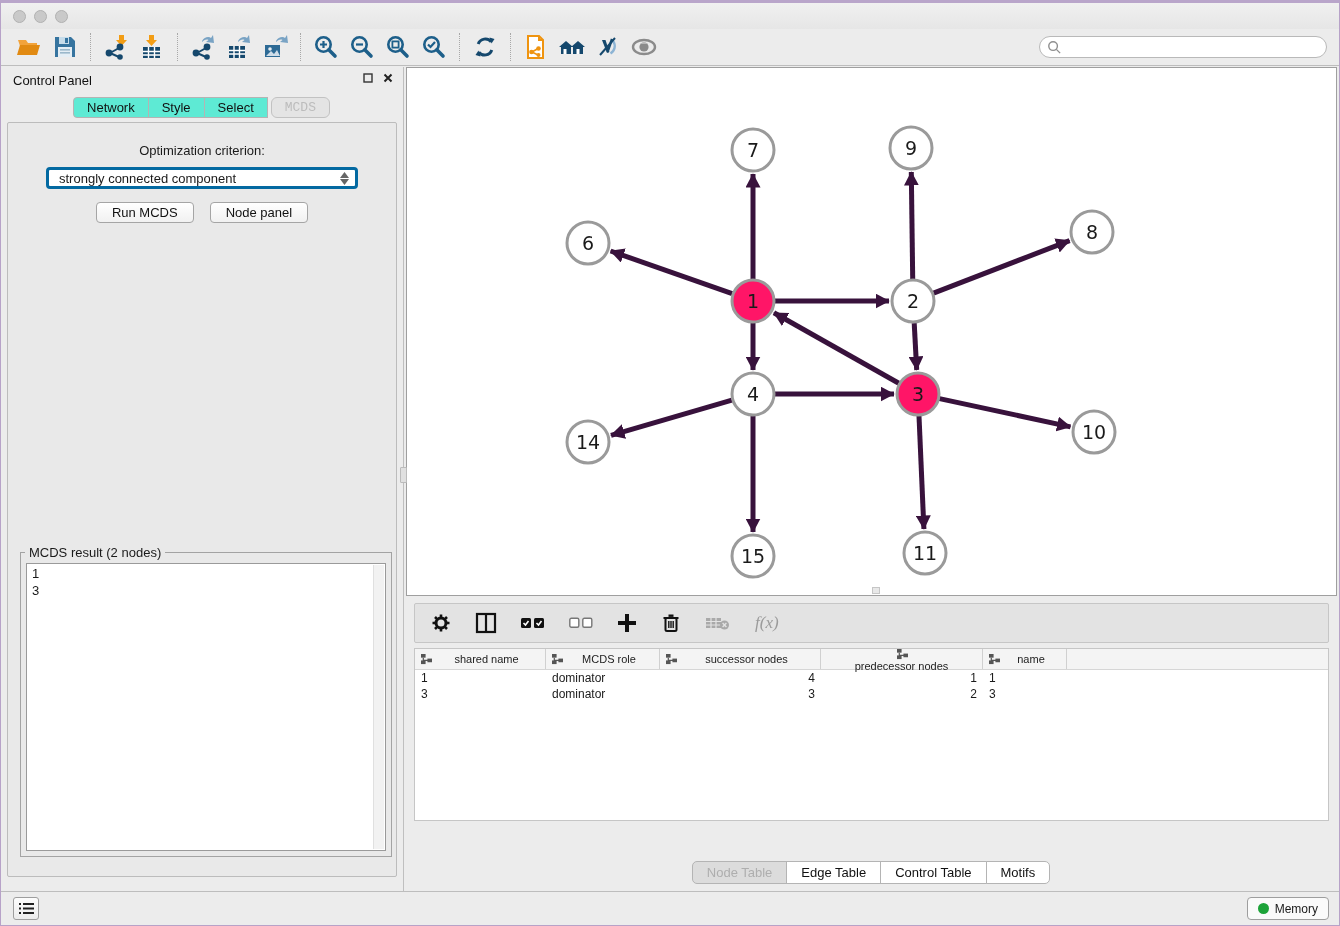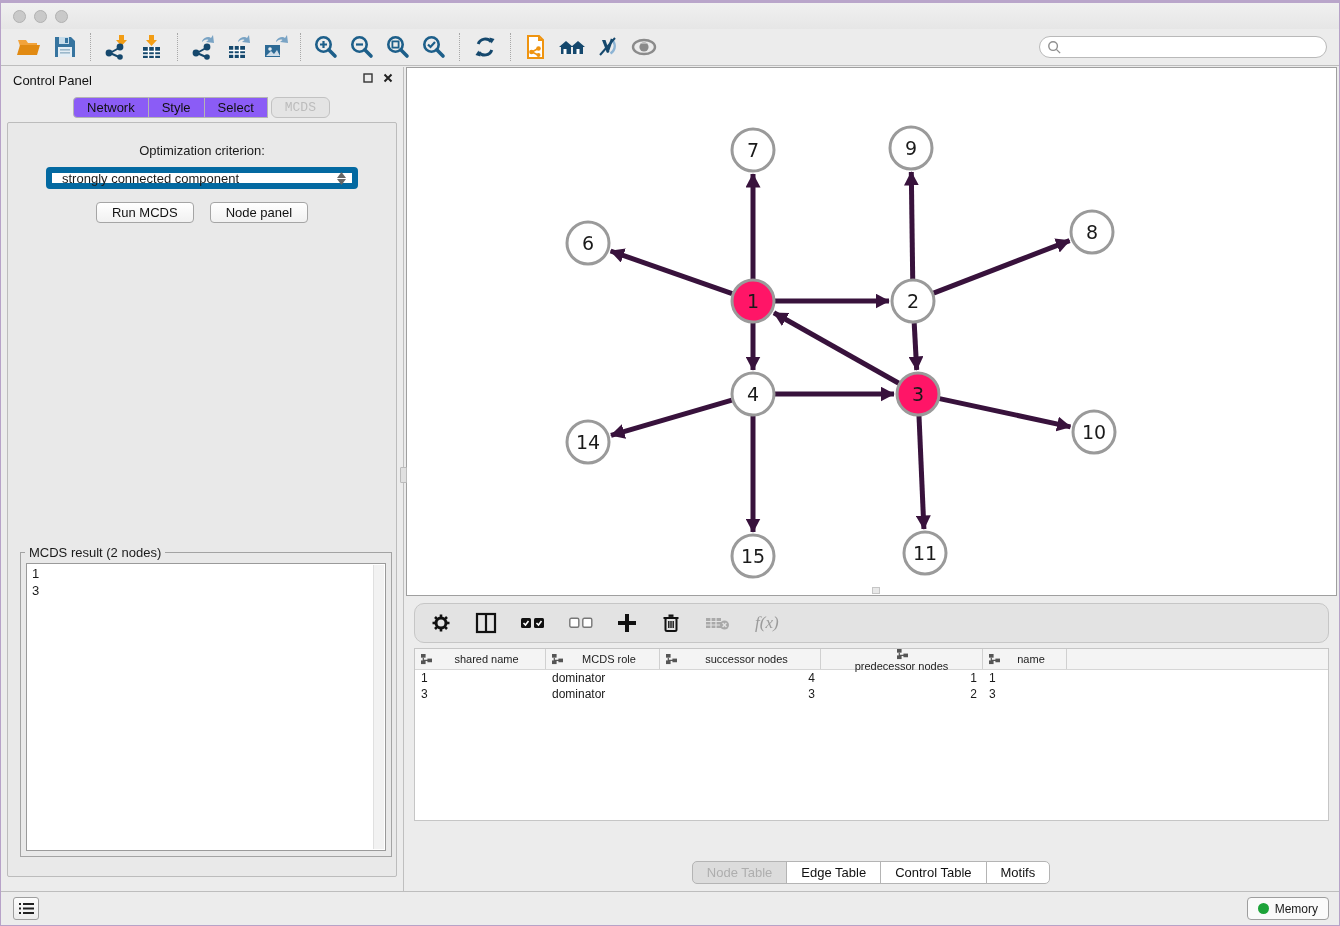--- a/index.html
+++ b/index.html
@@ -22,26 +22,26 @@
 
   
   .main { position:absolute; top:64px; left:0; right:0; bottom:34px; }
 
   
   .control-panel { position:absolute; left:0; top:0; width:403px; bottom:0; background:#ececec; border-right:1px solid #bfbfbf; }
   .panel-header { position:relative; height:26px; }
   .panel-title { position:absolute; left:12px; top:6px; font-size:13px; color:#111; }
   .panel-hdr-icons { position:absolute; right:10px; top:6px; display:flex; gap:10px; align-items:center; }
   .cp-tabs { display:flex; justify-content:center; margin-top:4px; position:relative; z-index:2; }
-  .ctab { background:#8b5cf6; border:1px solid #b4b4b4; padding:2px 13px; font-size:13px; margin-left:-1px; color:#111; }
+  .ctab { background:#5eead4; border:1px solid #b4b4b4; padding:2px 13px; font-size:13px; margin-left:-1px; color:#111; }
   .ctab:first-child { border-top-left-radius:4px; border-bottom-left-radius:4px; }
   .ctab.active { background:#e4e4e4; color:#bcbcbc; border-radius:6px; margin-left:3px; border-color:#c2c2c2;font-family:Liberation Mono, monospace; }
   .cp-content { position:absolute; left:6px; right:6px; top:55px; bottom:14px; border:1px solid #bcbcbc; border-radius:2px; background:#e9e9e9; }
   .opt-label { text-align:center; margin-top:20px; font-size:13px; }
-  .criterion-select { width:312px; height:22px; margin:9px auto 0; background:#fff; border:6px solid #0369a1; border-radius:4px; display:flex; align-items:center; padding:0 4px 0 10px; font-size:13px; }
+  .criterion-select { width:312px; height:22px; margin:9px auto 0; background:#fff; border:3px solid #0369a1; border-radius:4px; display:flex; align-items:center; padding:0 4px 0 10px; font-size:13px; }
   .criterion-select .val { flex:1; }
   .spinner { display:flex; flex-direction:column; gap:1px; align-items:center; padding-right:2px; }
   .btn-row { display:flex; justify-content:center; gap:16px; margin-top:13px; }
   .pbtn { background:linear-gradient(#ffffff,#f1f1f1); border:1px solid #a5a5a5; border-radius:4px; padding:2px 15px; font-size:13px; color:#111; }
   .result-fieldset { position:absolute; left:12px; width:372px; top:429px; bottom:19px; border:1px solid #a3a3a3; }
   .result-legend { position:absolute; top:-8px; left:4px; background:#e9e9e9; padding:0 4px; font-size:13px; }
   .result-inner { position:absolute; left:5px; right:5px; top:10px; bottom:5px; background:#fff; border:1px solid #9a9a9a; overflow:hidden; }
   .result-inner .lines { padding:1px 5px; font-size:13px; line-height:17px; }
   .result-scroll { position:absolute; top:1px; bottom:1px; right:1px; width:11px; background:#f2f2f2; border-left:1px solid #e0e0e0; }
 
@@ -51,21 +51,21 @@
   
   .network-panel { position:absolute; left:405px; right:2px; top:0; height:529px; border:1px solid #9f9f9f; background:#fff; }
   .np-titlebar { position:relative; height:23px; background:linear-gradient(#f7f7f7,#dedede); border-bottom:1px solid #ababab; }
   .np-traffic { position:absolute; left:9px; top:5px; display:flex; gap:7px; }
   .np-title { position:absolute; left:0; right:0; top:4px; text-align:center; font-size:13px; color:#111; }
   .np-canvas { position:absolute; left:0; right:0; top:23px; bottom:0; background:#fff; overflow:hidden; }
   .np-grip { position:absolute; left:50%; bottom:1px; width:8px; height:7px; background:#e8e8e8; border:1px solid #c6c6c6; }
 
   
   .table-panel { position:absolute; left:405px; right:2px; top:531px; bottom:0; background:#ececec; }
-  .tp-toolbar { margin:5px 8px 0; height:40px; background:#e3e3e3; border:1px solid #c6c6c6; border-radius:10px; display:flex; align-items:center; gap:24px; padding:0 16px; }
+  .tp-toolbar { margin:5px 8px 0; height:40px; background:#e3e3e3; border:1px solid #c6c6c6; border-radius:2px; display:flex; align-items:center; gap:24px; padding:0 16px; }
   .tp-ic { display:flex; align-items:center; justify-content:center; }
   .fx { font-family:"Liberation Serif", serif; font-style:italic; font-size:17px; color:#9b9b9b; }
   .table-wrap { margin:5px 8px 0; background:#fff; border:1px solid #c6c6c6; height:173px; overflow:hidden; }
   .thead { display:flex; height:21px; background:#f4f4f4; border-bottom:1px solid #d6d6d6; }
   .th { display:flex; align-items:center; border-right:1px solid #d0d0d0; background:#f4f4f4; padding:0 4px; font-size:11px; color:#222; }
   .th .lbl { flex:1; text-align:center; }
   .tree-ic { flex:0 0 auto; margin-left:2px; }
   .tr { display:flex; height:16px; align-items:center; }
   .td { font-size:12px; padding:0 6px; overflow:hidden; white-space:nowrap; }
   .bt-tabs { position:absolute; left:0; right:0; bottom:7px; display:flex; justify-content:center; }

